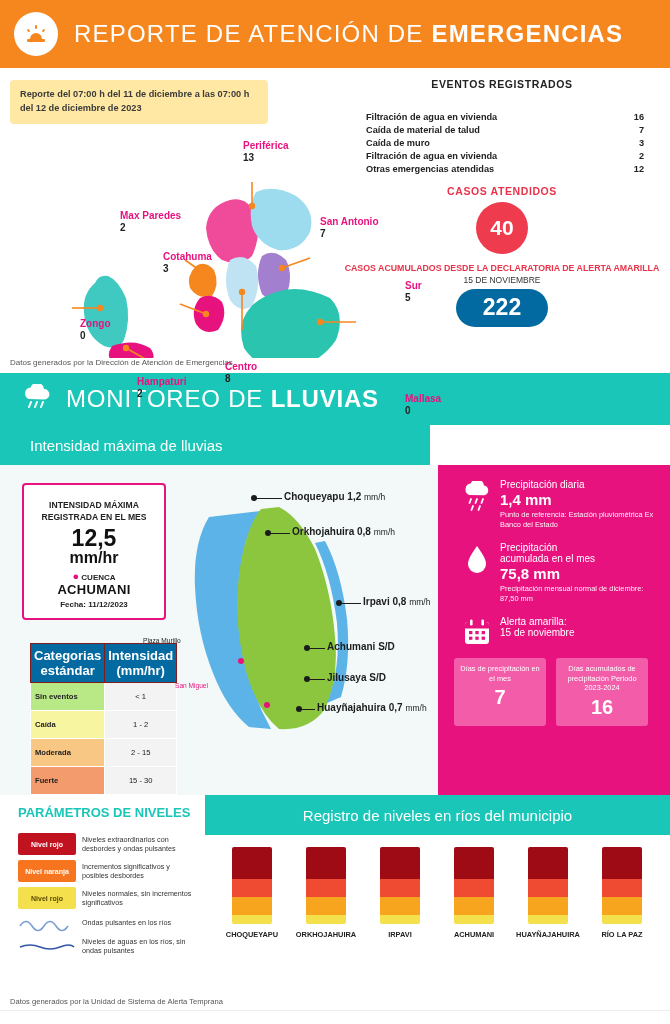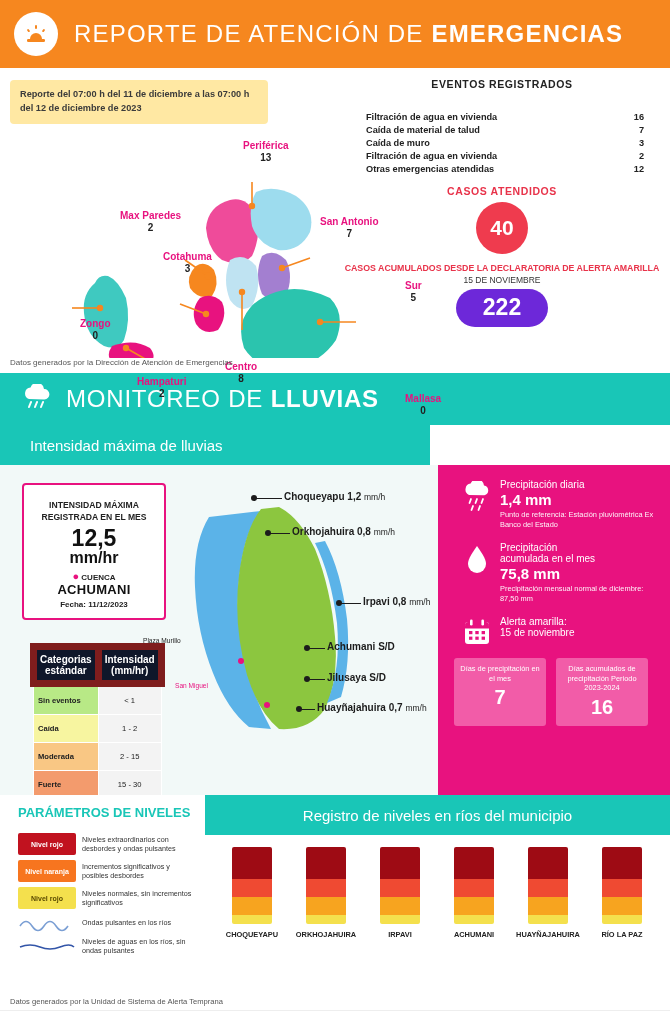--- a/index.html
+++ b/index.html
@@ -58,21 +58,20 @@
     position: absolute;
     left: 0; top: 40px;
     width: 440px; height: 250px;
   }
   .map-wrap svg { display: block; }
   .map-label {
     position: absolute;
     font-size: 10px;
     font-weight: 700;
     color: #2b2b2b;
-    text-align: center;
     line-height: 1.15;
   }
   .map-label .num { display: block; font-weight: 700; }
   .datos-fuente {
     position: absolute;
     left: 10px; bottom: 6px;
     font-size: 8px;
     color: #555;
   }
 
@@ -104,21 +103,21 @@
     display: flex; align-items: center; justify-content: center;
   }
   .acum-title {
     margin-top: 9px;
     font-size: 8.8px; color: #e8334a; font-weight: 700; line-height: 1.35;
   }
   .acum-sub { font-size: 8.5px; color: #333; font-weight: 400; }
   .pill-red {
     margin: 4px auto 0;
     width: 92px; height: 38px; border-radius: 19px;
-    background: #6d28d9; color: #fff;
+    background: #0369a1; color: #fff;
     font-size: 23px; font-weight: 700;
     display: flex; align-items: center; justify-content: center;
   }
 
   
   .lluvias-head {
     height: 52px;
     background: #19c6b7;
     display: flex; align-items: center; padding-left: 20px;
   }
@@ -173,22 +172,22 @@
   .int-card .name { font-size: 13px; font-weight: 700; color: #111; letter-spacing:.3px;}
   .int-card .fecha { font-size: 8px; color: #222; margin-top: 3px; font-weight:700;}
   .pin { color: #e8127f; font-size: 11px; }
 
   .cat-table {
     position: absolute; left: 30px; top: 178px;
     width: 128px; border-collapse: collapse;
     font-size: 7.6px; color: #222;
   }
   .cat-table th {
-    background: #0f172a; color: #fff; font-size: 10px; padding: 4px 3px;
-    font-weight: 700; border: 7px solid #7f1d1d;
+    background: #0369a1; color: #fff; font-size: 13px; padding: 4px 3px;
+    font-weight: 700; border: 1px solid #7f1d1d;
   }
   .cat-table td { padding: 9px 4px; font-weight: 700; border: 1px solid #ffffff; }
   .cat-table td.val { text-align: center; background: #f3f3f3; font-weight: 400; }
 
   .side-panel {
     position: absolute; right: 0; top: 0;
     width: 232px; height: 330px;
     background: #e8127f; color: #ffffff;
     padding: 14px 16px;
   }

